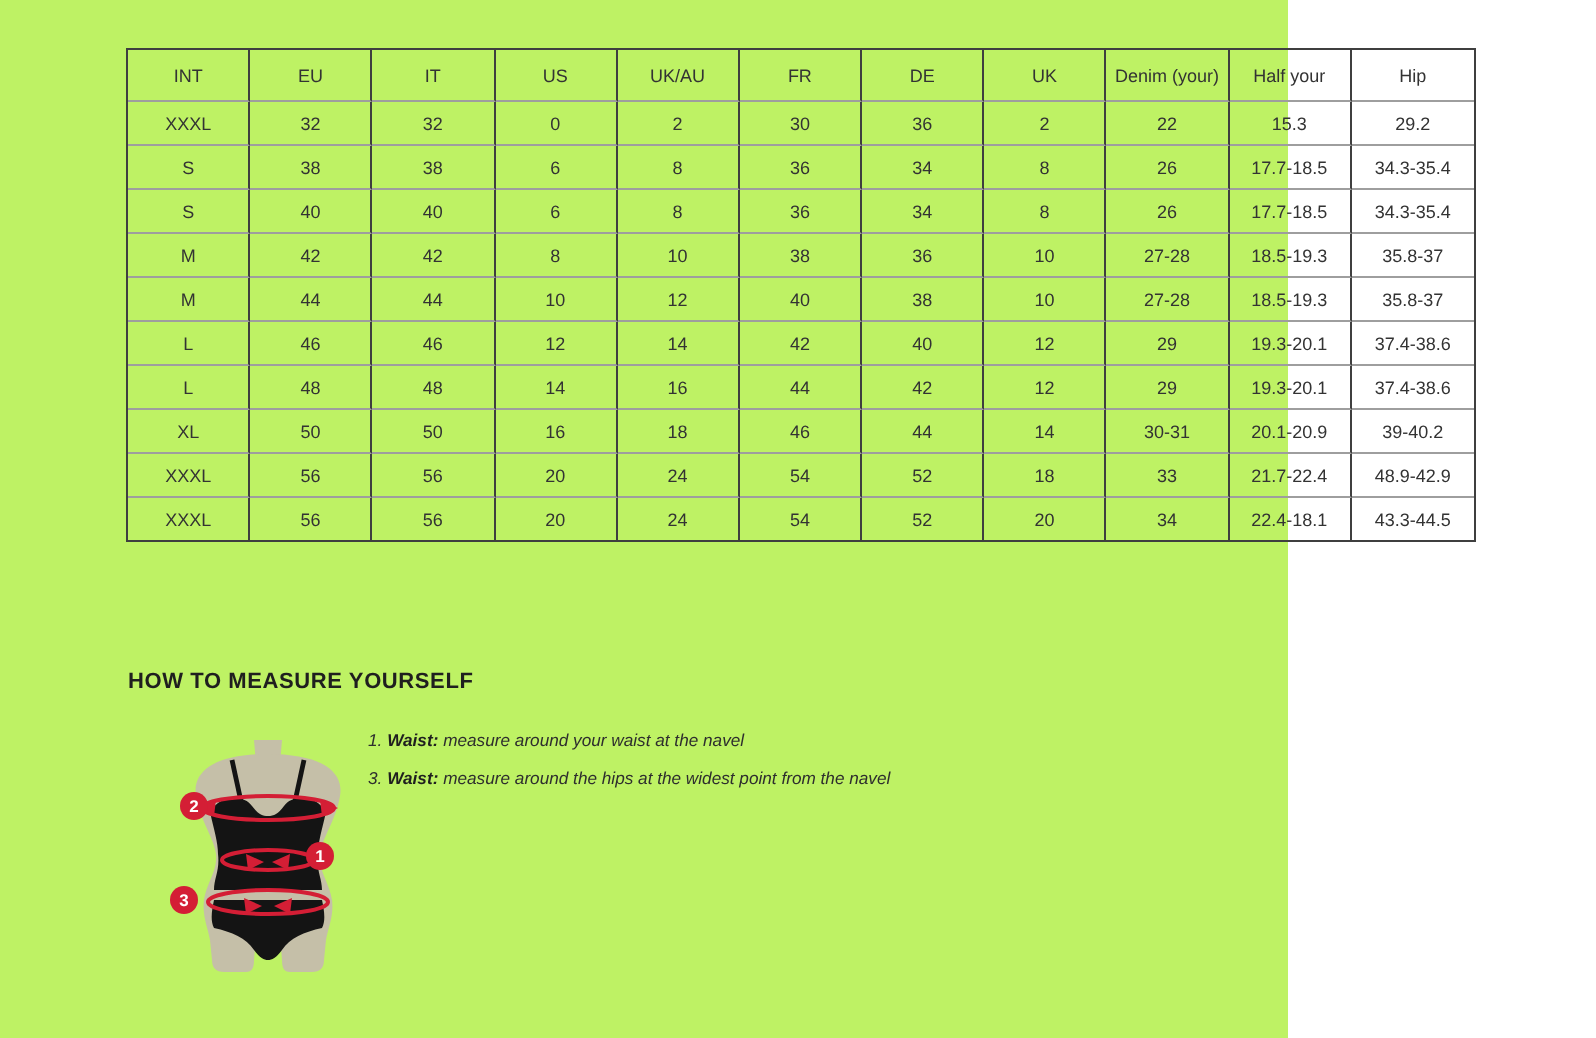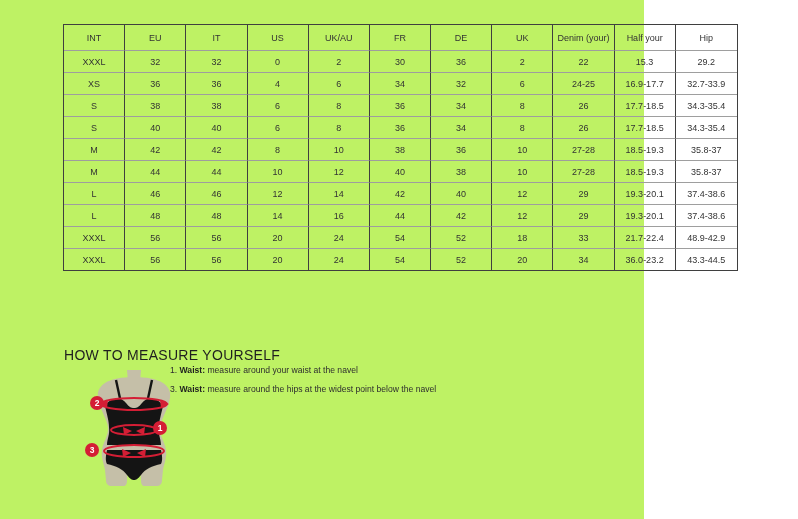--- a/index.html
+++ b/index.html
@@ -45,32 +45,33 @@
   }
   table.size-table th { height: 25px; }
   table.size-table th:last-child,
   table.size-table td:last-child { border-right: none; }
   table.size-table tbody tr:last-child td { border-bottom: none; }
 
   
   .measure-heading {
     position: absolute;
     left: 64px;
-    top: 347px;
-    font-size: 14px;
-    font-weight: 400;
+    top: 335px;
+    font-size: 11px;
+    font-weight: 700;
     letter-spacing: 0.3px;
     color: #1f1f1f;
   }
   .measure-list {
     position: absolute;
-    left: 170px;
+    left: 184px;
     top: 366px;
     font-size: 8.6px;
     color: #2e2e2e;
+    font-style: italic;
   }
   .measure-item { margin-bottom: 10px; line-height: 9px; }
   .measure-item .term { font-weight: 700; color: #1f1f1f; }
 
   .figure-wrap {
     position: absolute;
     left: 72px;
     top: 369px;
     width: 132px;
     height: 118px;
@@ -111,33 +112,20 @@
           <td>0</td>
           <td>2</td>
           <td>30</td>
           <td>36</td>
           <td>2</td>
           <td>22</td>
           <td>15.3</td>
           <td>29.2</td>
         </tr>
         <tr>
-          <td>XS</td>
-          <td>36</td>
-          <td>36</td>
-          <td>4</td>
-          <td>6</td>
-          <td>34</td>
-          <td>32</td>
-          <td>6</td>
-          <td>24-25</td>
-          <td>16.9-17.7</td>
-          <td>32.7-33.9</td>
-        </tr>
-        <tr>
           <td>S</td>
           <td>38</td>
           <td>38</td>
           <td>6</td>
           <td>8</td>
           <td>36</td>
           <td>34</td>
           <td>8</td>
           <td>26</td>
           <td>17.7-18.5</td>
@@ -202,20 +190,33 @@
           <td>14</td>
           <td>16</td>
           <td>44</td>
           <td>42</td>
           <td>12</td>
           <td>29</td>
           <td>19.3-20.1</td>
           <td>37.4-38.6</td>
         </tr>
         <tr>
+          <td>XL</td>
+          <td>50</td>
+          <td>50</td>
+          <td>16</td>
+          <td>18</td>
+          <td>46</td>
+          <td>44</td>
+          <td>14</td>
+          <td>30-31</td>
+          <td>20.1-20.9</td>
+          <td>39-40.2</td>
+        </tr>
+        <tr>
           <td>XXXL</td>
           <td>56</td>
           <td>56</td>
           <td>20</td>
           <td>24</td>
           <td>54</td>
           <td>52</td>
           <td>18</td>
           <td>33</td>
           <td>21.7-22.4</td>
@@ -224,21 +225,21 @@
         <tr>
           <td>XXXL</td>
           <td>56</td>
           <td>56</td>
           <td>20</td>
           <td>24</td>
           <td>54</td>
           <td>52</td>
           <td>20</td>
           <td>34</td>
-          <td>36.0-23.2</td>
+          <td>22.4-18.1</td>
           <td>43.3-44.5</td>
         </tr>
       </tbody>
   </table>
 
   <div class="measure-heading">HOW TO MEASURE YOURSELF</div>
 
   <div class="figure-wrap">
     <svg width="132" height="118" viewBox="0 0 132 118">
 
@@ -311,16 +312,16 @@
       </g>
       <g>
         <circle cx="20" cy="81" r="7" fill="#d41e35"></circle>
         <text class="badge-num" x="20" y="84" text-anchor="middle">3</text>
       </g>
     </svg>
   </div>
 
   <div class="measure-list">
       <div class="measure-item"><span>1. </span><span class="term">Waist:</span><span> measure around your waist at the navel</span></div>
-      <div class="measure-item"><span>3. </span><span class="term">Waist:</span><span> measure around the hips at the widest point below the navel</span></div>
+      <div class="measure-item"><span>3. </span><span class="term">Waist:</span><span> measure around the hips at the widest point from the navel</span></div>
     </div>
 
 </div>
 
 </body></html>

